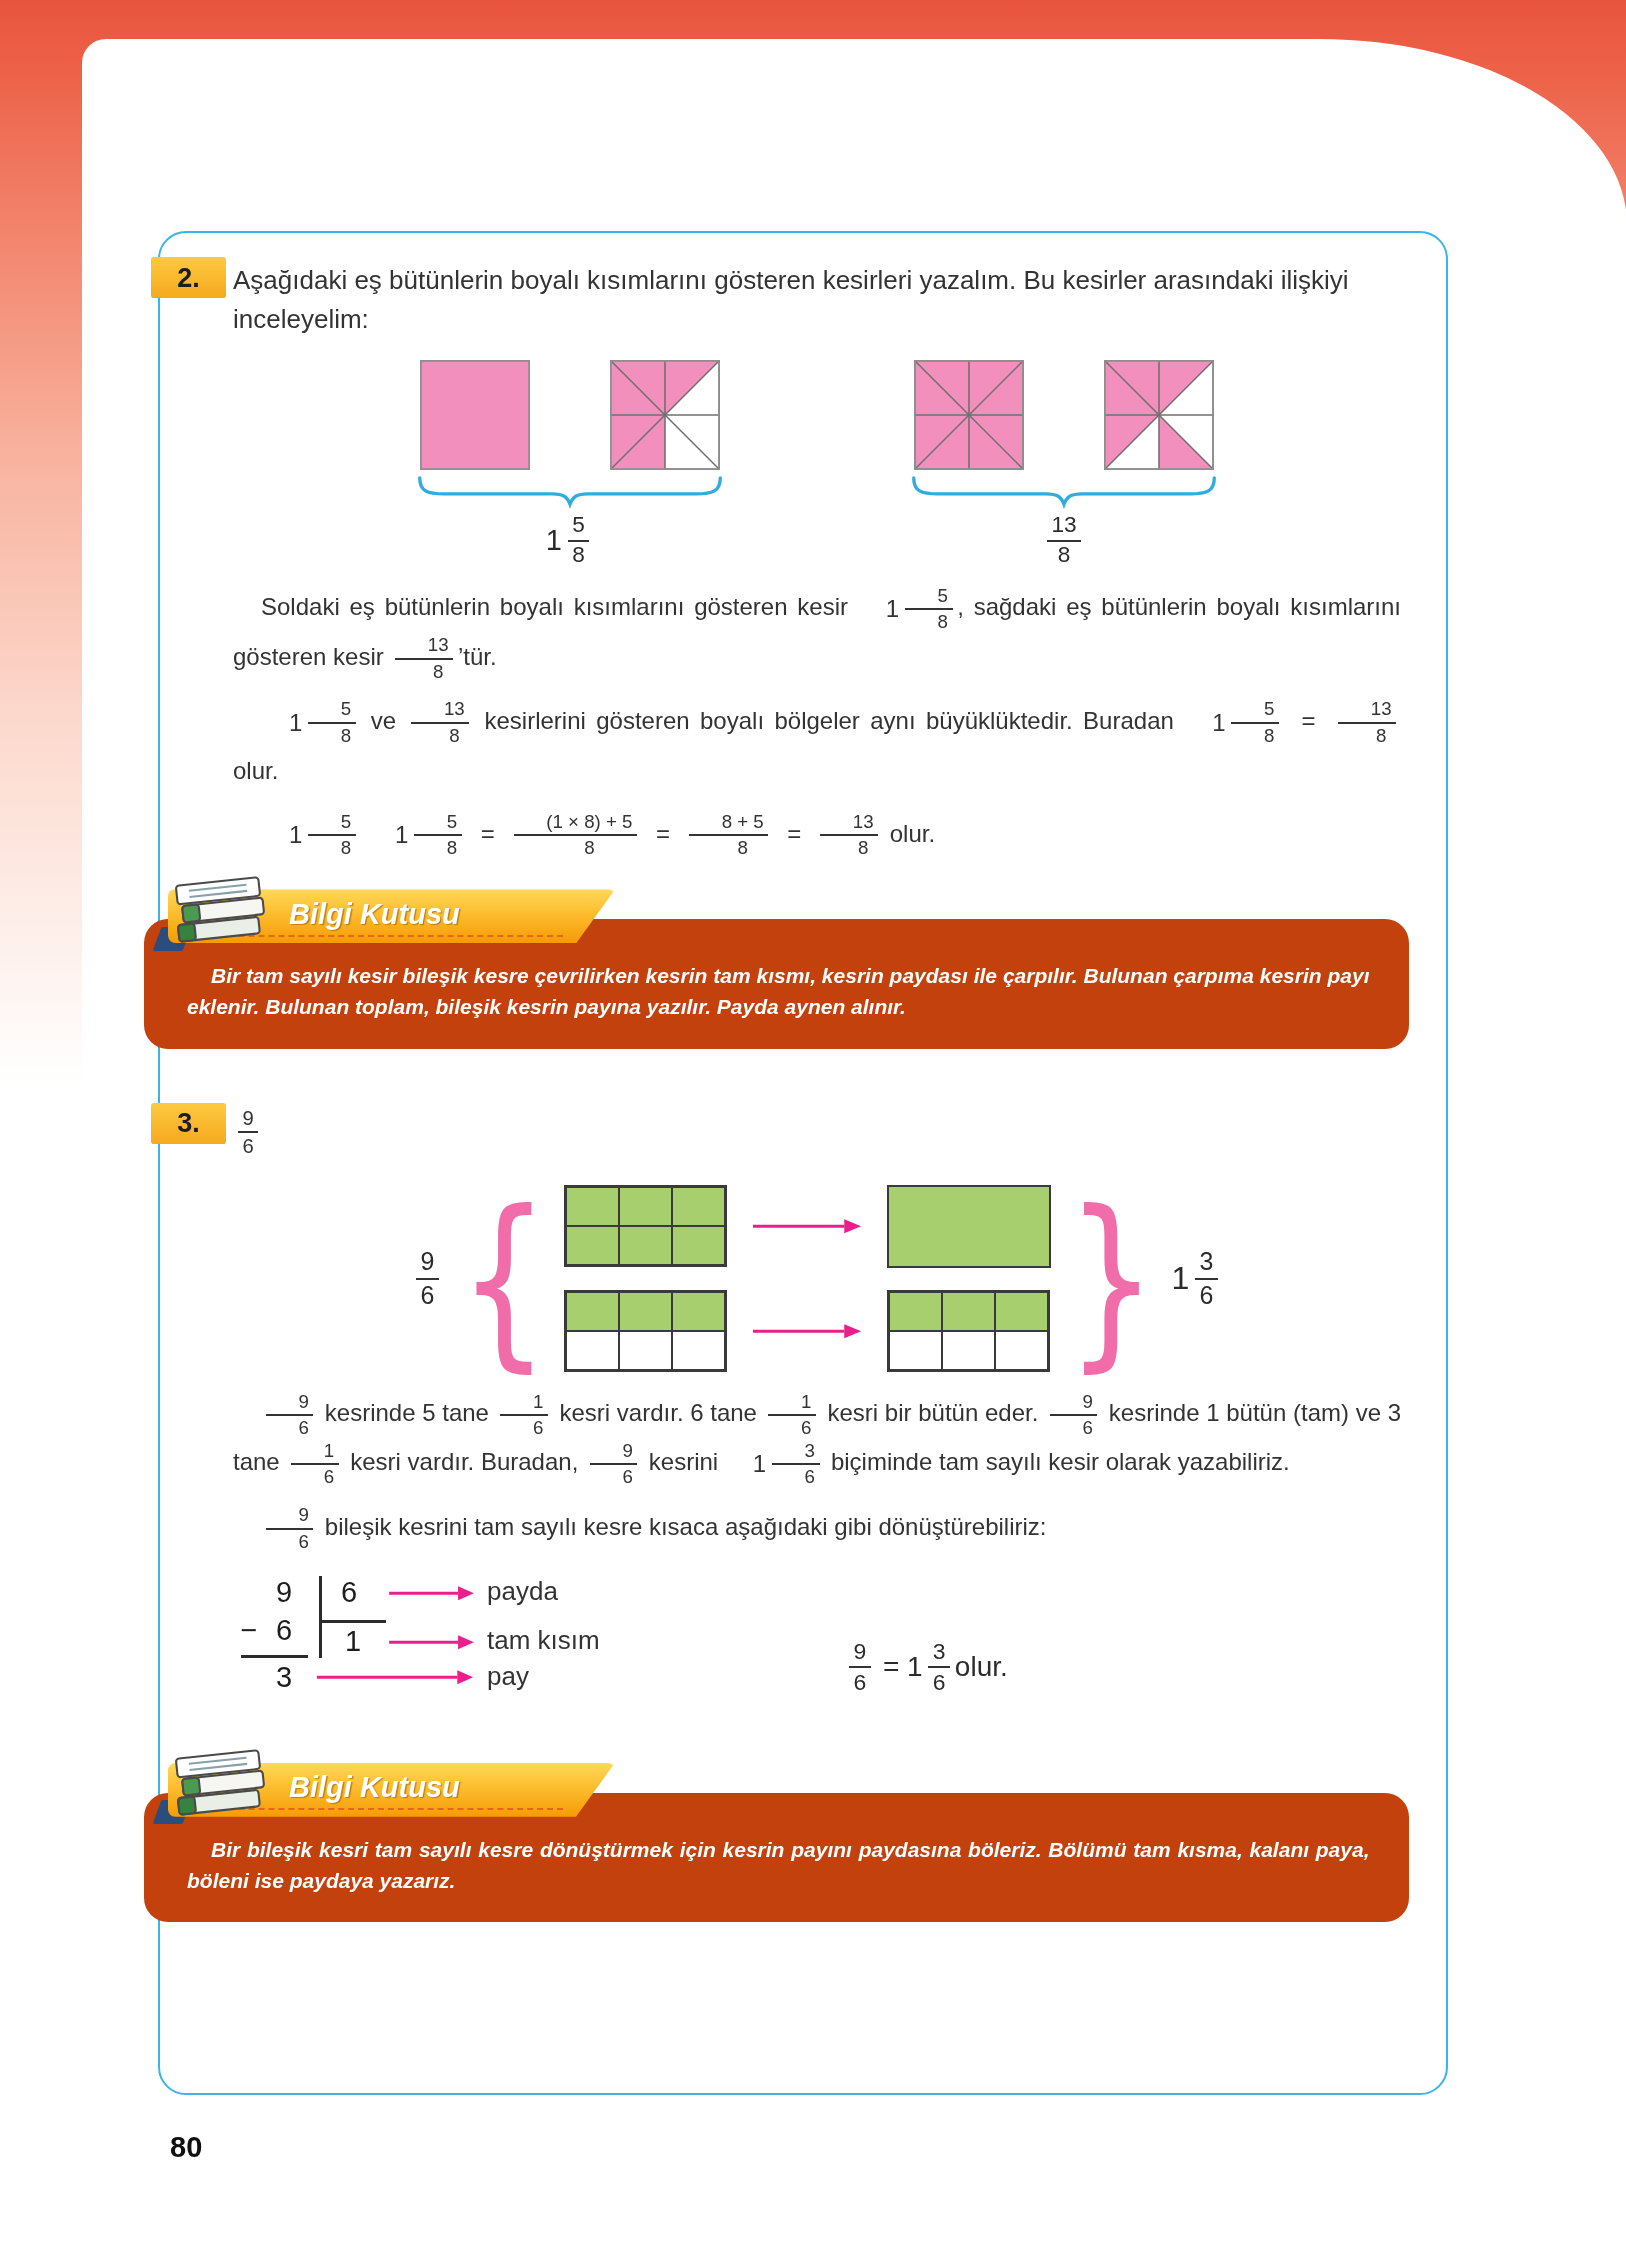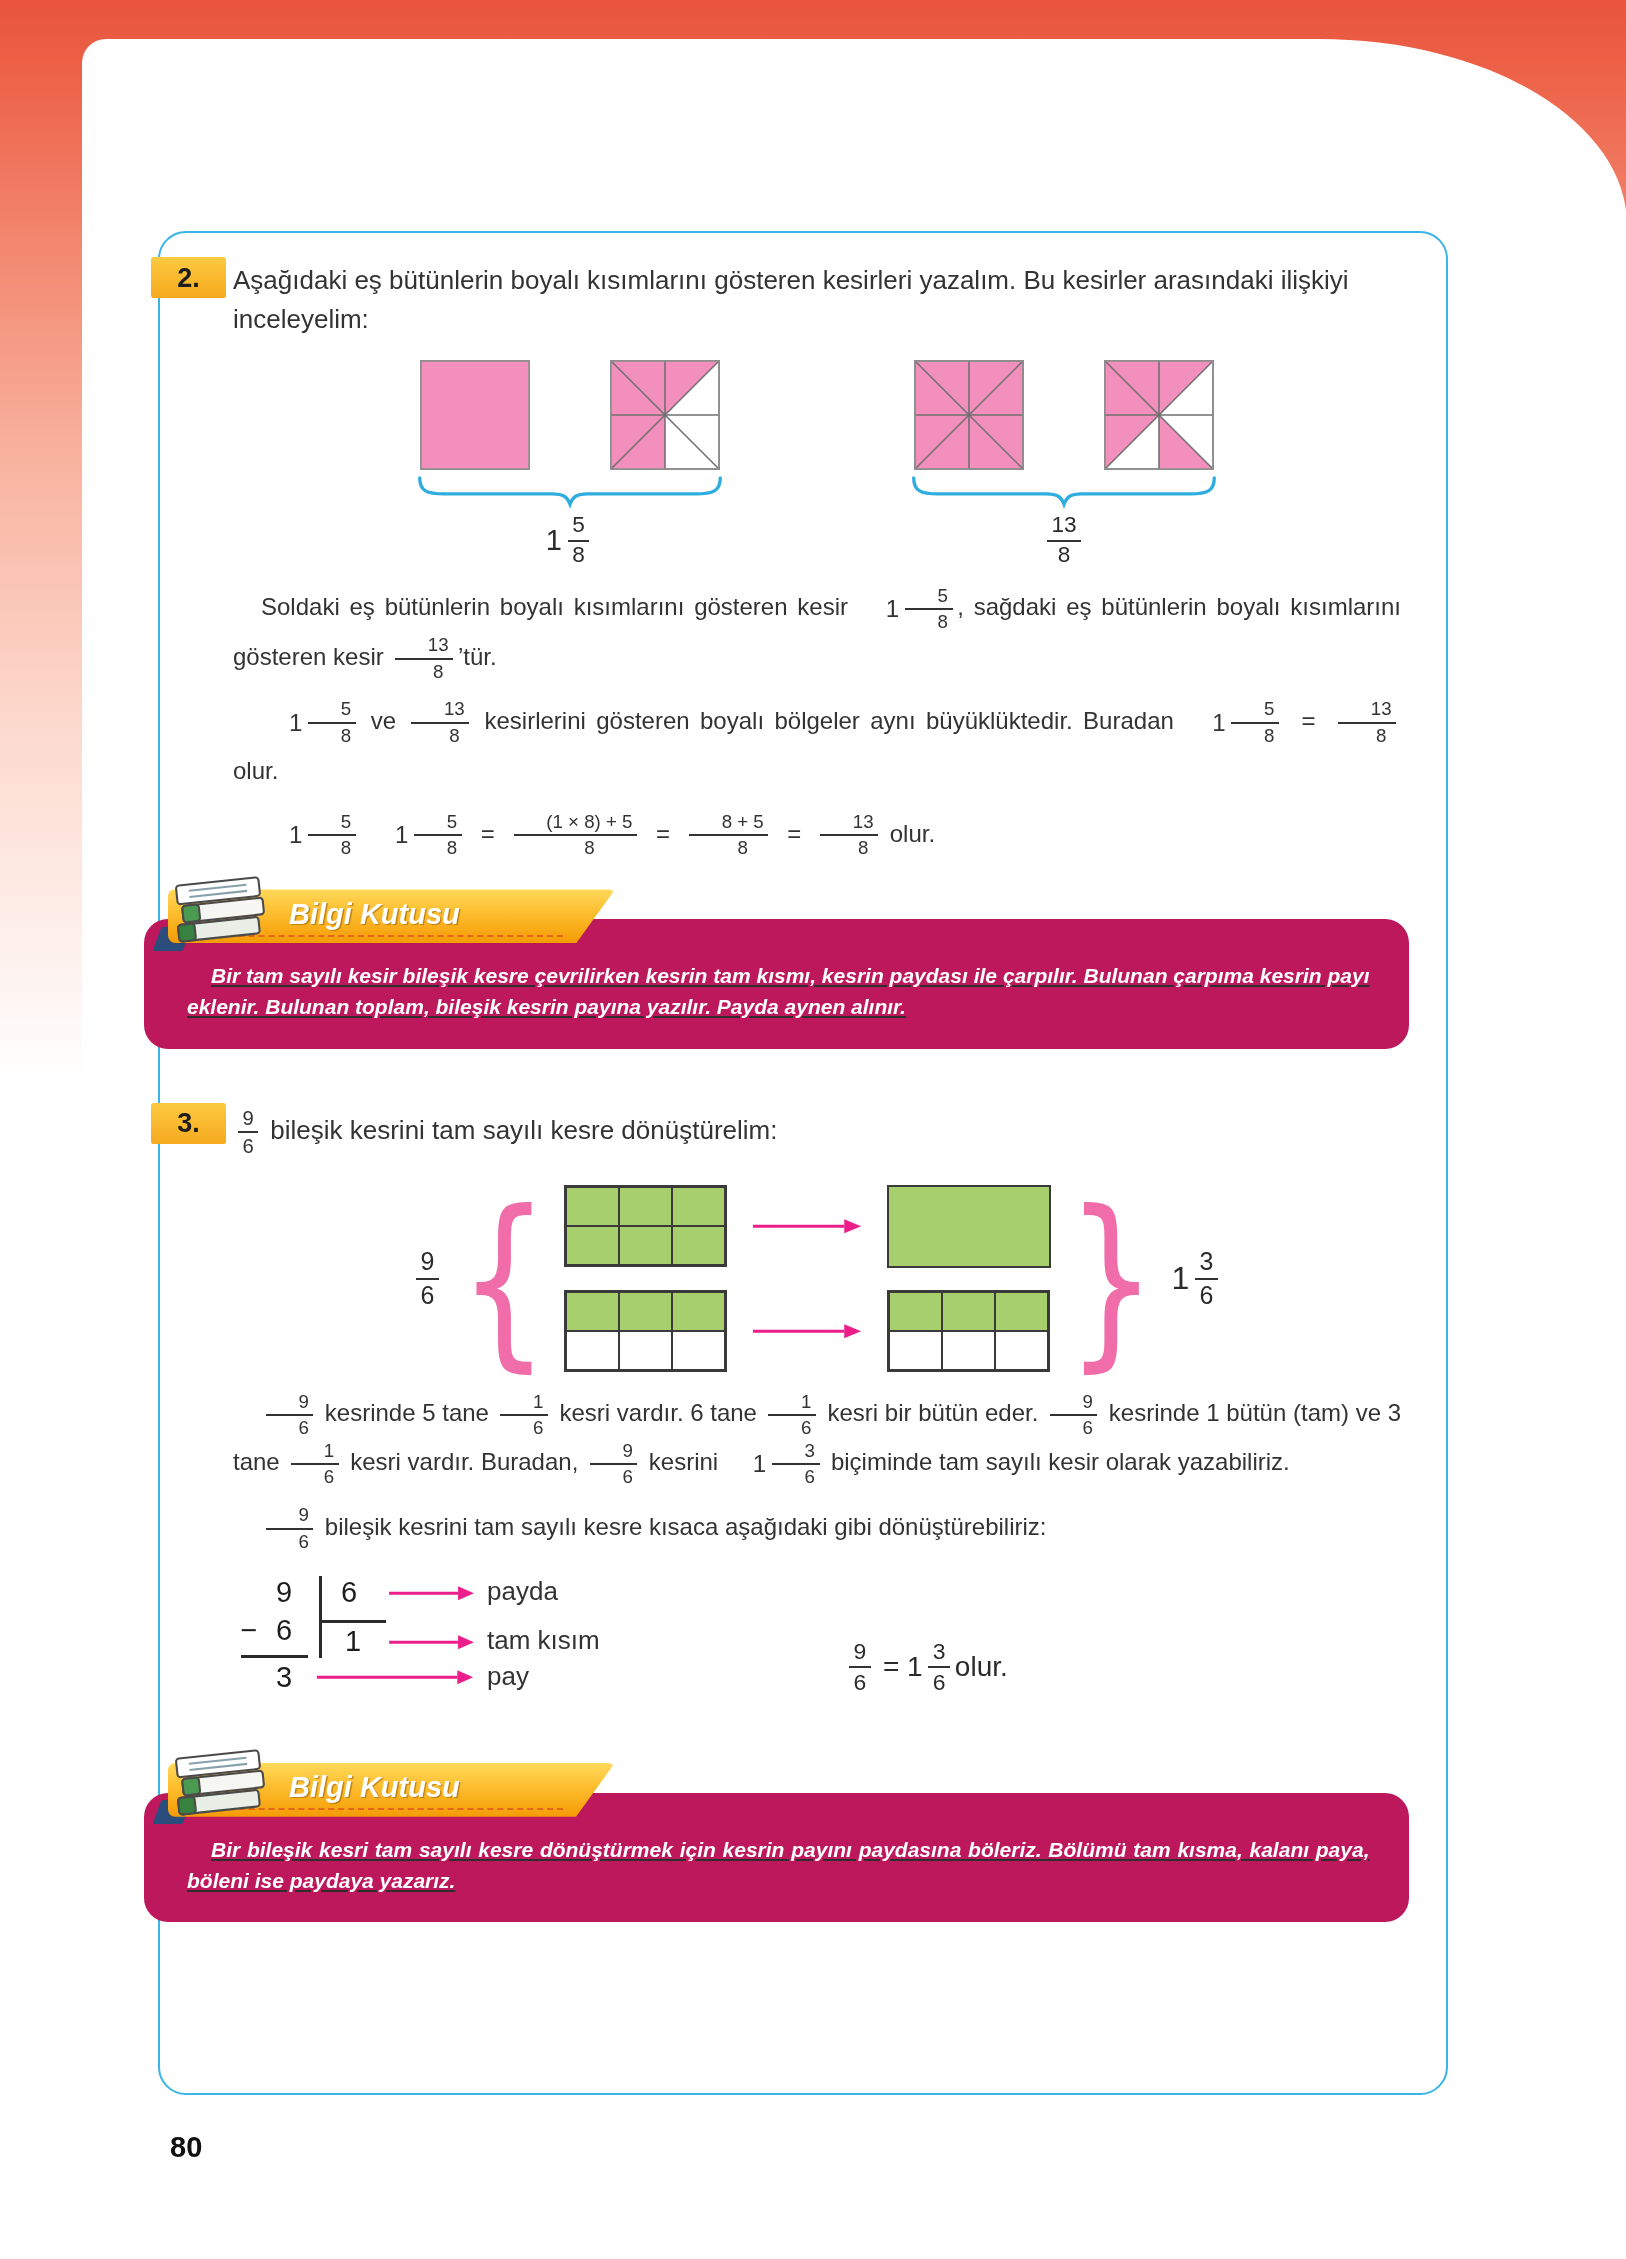--- a/index.html
+++ b/index.html
@@ -37,22 +37,22 @@
   .fig2-row{display:flex;justify-content:center;gap:186px;margin:20.5px 0 5.6px;}
   .fig-group{display:flex;flex-direction:column;align-items:center;}
   .squares{display:flex;gap:80px;}
   .sq{width:110px;height:110px;display:block;}
   .brace{display:block;margin-top:5.6px;}
   .fig-label{margin-top:3.7px;font-size:29px;color:#2b2b2b;}
   
   .bp{font-size:24px;line-height:2.0;margin-top:15px;text-align:justify;color:#333;}
   .indent{text-indent:28px;}
   
-  .infobox{position:relative;margin:60px -7.5px 0 -89px;background:#be185d;border-radius:24px;
-           padding:41px 39px 26px 43px;text-decoration:underline;}
+  .infobox{position:relative;margin:60px -7.5px 0 -89px;background:#c2410c;border-radius:24px;
+           padding:41px 39px 26px 43px;}
   .infobox .txt{color:#fff;font-weight:bold;font-style:italic;font-size:21px;line-height:1.48;
                 text-align:justify;text-indent:24px;}
   .ribbon{position:absolute;top:-30px;left:24px;height:54px;width:447px;z-index:2;}
   .ribbon-fold{position:absolute;left:-11.2px;bottom:-7.5px;width:30px;height:24px;background:#2a4d7e;
                transform:skewX(-20deg);border-radius:1.9px;z-index:0;}
   .ribbon-bg{position:absolute;inset:0;z-index:1;border-radius:7.5px;
              background:linear-gradient(180deg,#ffd95a 0%,#fdbd2e 45%,#f59b05 100%);
              clip-path:polygon(0 0,100% 0,calc(100% - 39px) 100%,0 100%);
              box-shadow:0 2.8px 5.6px rgba(120,70,0,.25);}
   .ribbon-bg::after{content:"";position:absolute;left:11.2px;right:52px;top:5.6px;bottom:6.5px;
@@ -277,21 +277,20 @@
       <p class="txt">Bir tam sayılı kesir bileşik kesre çevrilirken kesrin tam kısmı, kesrin paydası ile çarpılır. Bulunan çarpıma kesrin payı eklenir. Bulunan toplam, bileşik kesrin payına yazılır. Payda aynen alınır.</p>
     </aside>
 
     <section>
       <p class="lead sec3-lead">
         <span class="num-tag">3.</span>
         <span class="fr">
             <span class="n">9</span>
             <span class="d">6</span>
           </span>
-        <span>bileşik kesrini tam sayılı kesre dönüştürelim:</span>
       </p>
 
       <div class="fig3">
         <span class="figfr"><span class="fr">
               <span class="n">9</span>
               <span class="d">6</span>
             </span></span>
         <span class="brace-m">{</span>
         <div class="fig3-grid">
           <div class="f3row">

